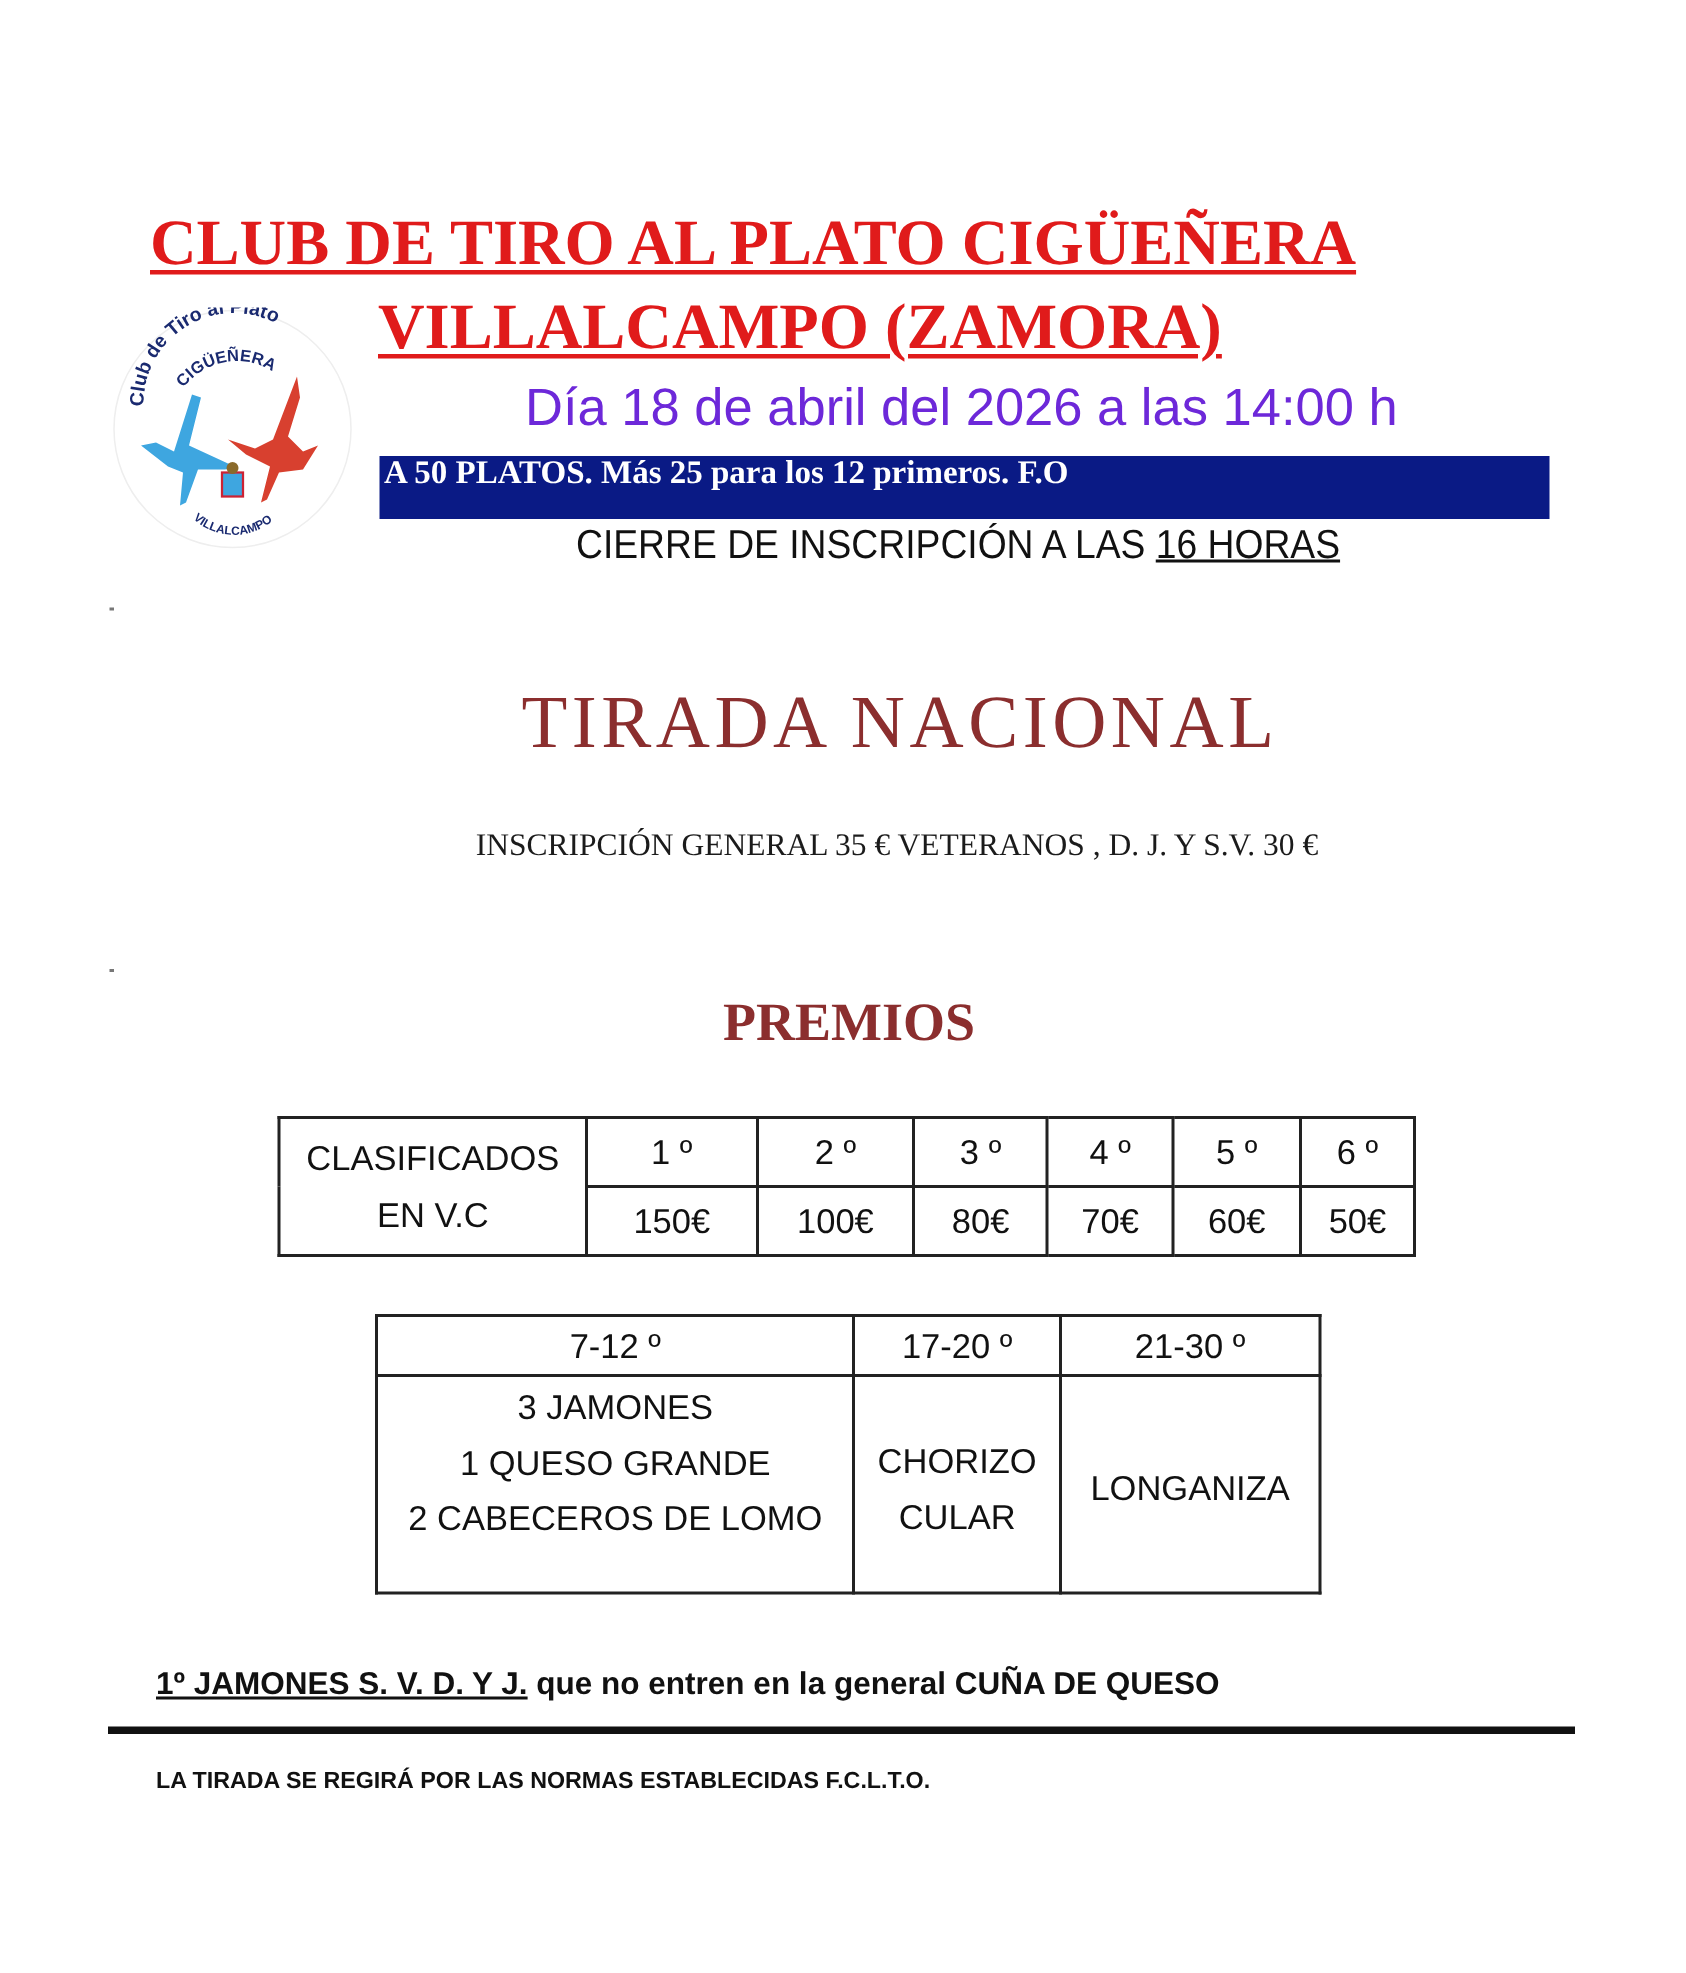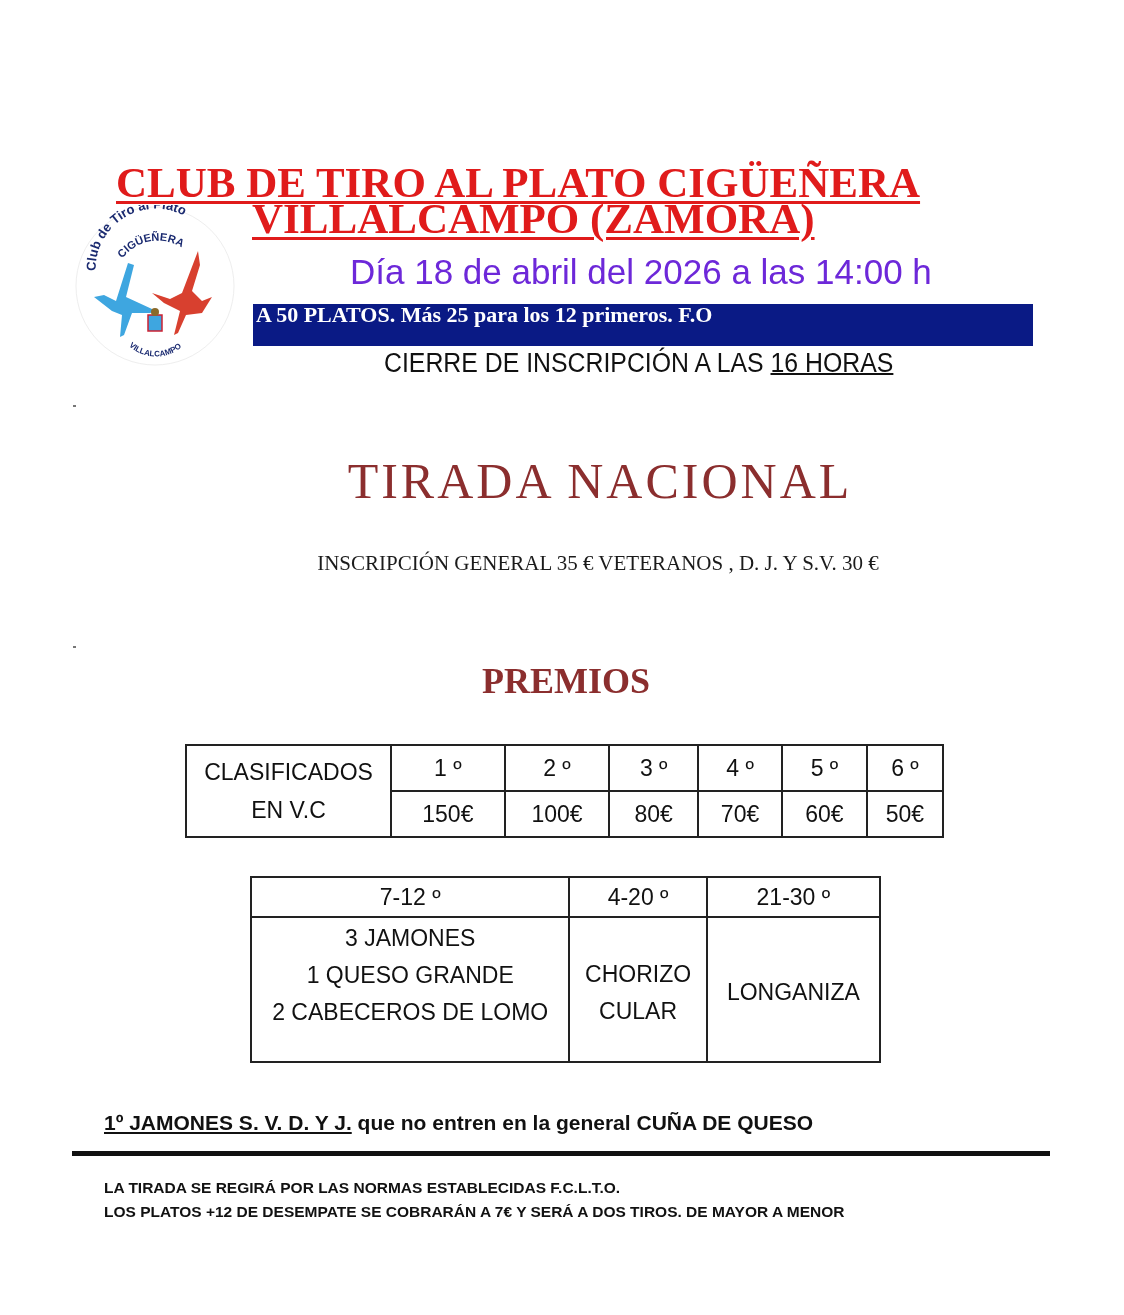--- a/index.html
+++ b/index.html
@@ -5,21 +5,21 @@
   html, body { margin: 0; padding: 0; background: #ffffff; }
   body { width: 1124px; height: 1315px; position: relative; overflow: hidden; font-family: "Liberation Sans", sans-serif; color: #111; }
 
   .abs { position: absolute; }
 
   .title1, .title2 {
     font-family: "Liberation Serif", serif; font-weight: bold; color: #e01b1b;
     text-decoration: underline; text-decoration-thickness: 3px; text-underline-offset: 4px;
     white-space: nowrap; letter-spacing: 0px;
   }
-  .title1 { left: 116px; top: 138px; font-size: 43px; margin-top: 20px; }
+  .title1 { left: 100px; top: 138px; font-size: 43px; }
   .title2 { left: 252px; top: 194px; font-size: 43px; }
 
   .logo { left: 74px; top: 205px; width: 162px; height: 162px; }
 
   .date-line { left: 350px; top: 252px; font-size: 35px; color: #6d28d9; white-space: nowrap; font-family: "Liberation Sans Narrow", "Liberation Sans", sans-serif; }
 
   .platos-band { left: 253px; top: 304px; width: 780px; height: 42px; background: #0a1a85; }
   .platos-text { left: 256px; top: 302px; font-family: "Liberation Serif", serif; font-weight: bold; color: #ffffff; font-size: 22px; white-space: nowrap; }
 
   .cierre { left: 384px; top: 348px; font-size: 27px; color: #111; white-space: nowrap; transform: scaleX(0.92); transform-origin: left top; }
@@ -119,21 +119,21 @@
     <td>60€</td>
     <td>50€</td>
   </tr>
 </tbody>
   </table>
 
 <table class="abs t2">
   <tbody>
       <tr class="hdr">
     <td style="width:320px;">7-12 º</td>
-    <td style="width:136px;">4-20 º</td>
+    <td style="width:136px;">17-20 º</td>
     <td style="width:172px;">21-30 º</td>
   </tr>
   <tr class="body">
     <td style="vertical-align:top; padding-top:2px;">
       <div>3 JAMONES</div>
       <div>1 QUESO GRANDE</div>
       <div>2 CABECEROS DE LOMO</div>
     </td>
     <td style="vertical-align:top; padding-top:38px;">
       <div>CHORIZO</div>
@@ -147,14 +147,13 @@
   </table>
 
 <div class="abs veterano">
   <span class="u">1º JAMONES S. V.  D. Y J.</span><span> que no entren en la general CUÑA DE QUESO</span>
 </div>
 
 <div class="abs rule"></div>
 
 <div class="abs rules-text">
   <div>LA TIRADA SE REGIRÁ POR LAS NORMAS ESTABLECIDAS F.C.L.T.O.</div>
-  <div>LOS PLATOS +12 DE DESEMPATE SE COBRARÁN A 7€ Y SERÁ A DOS TIROS. DE MAYOR A MENOR</div>
 </div>
 
 </body></html>

